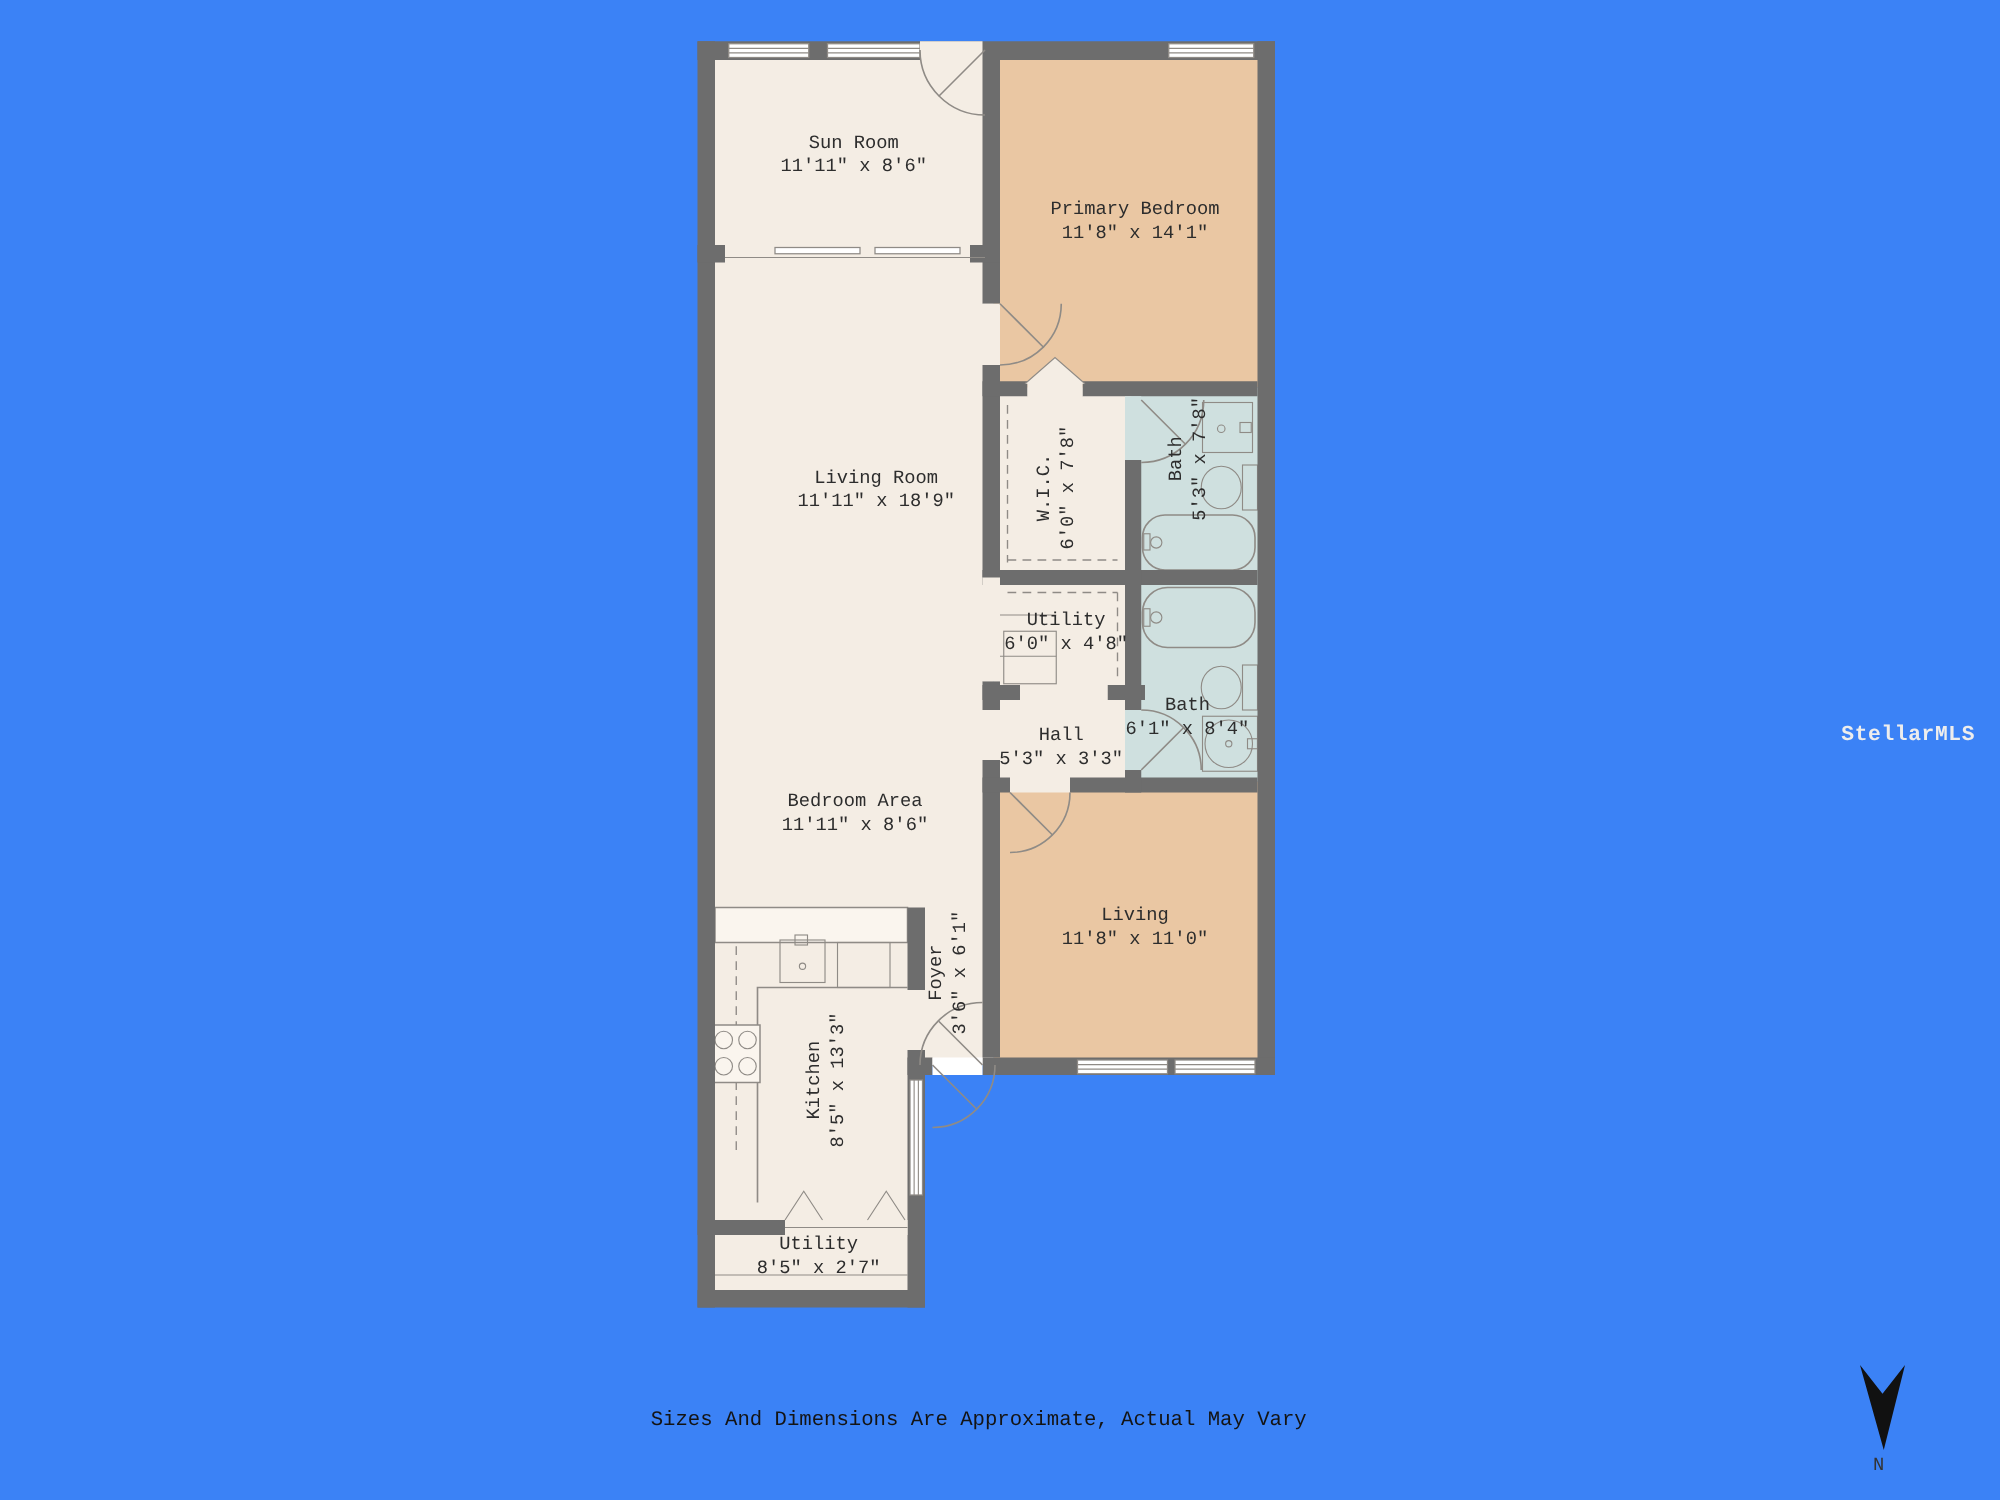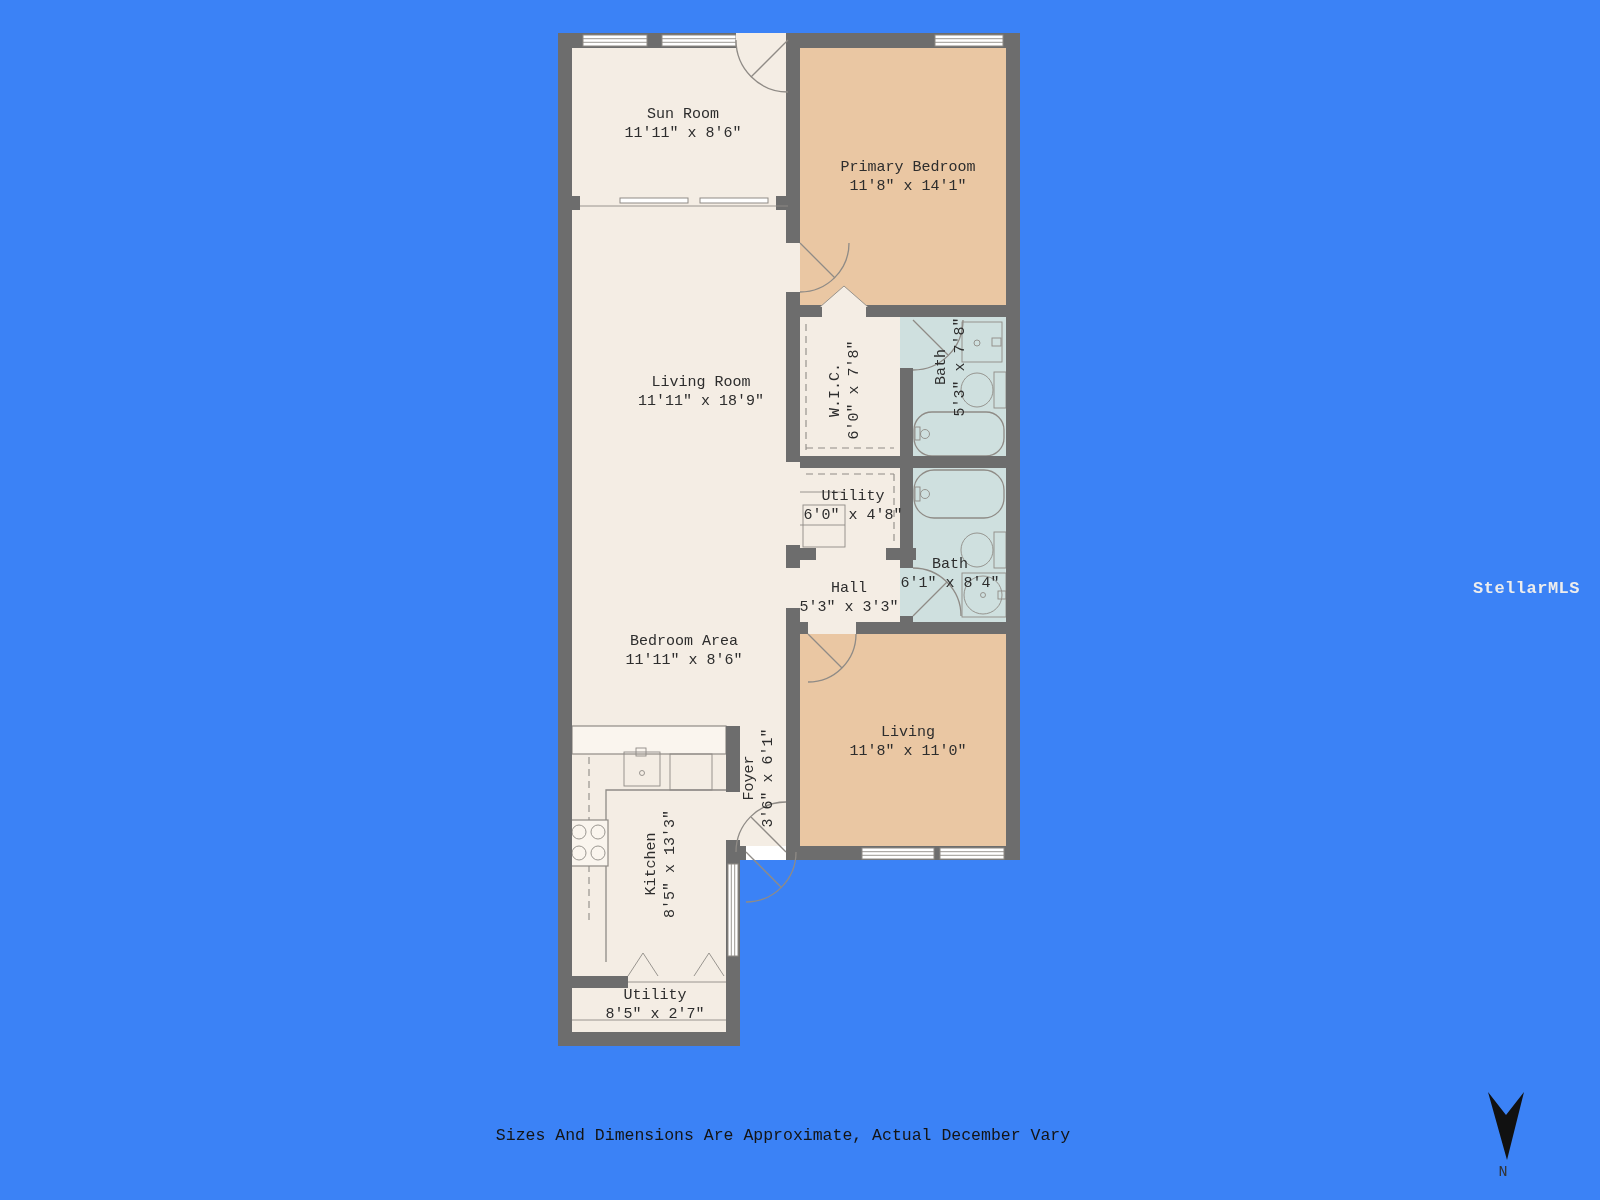--- a/index.html
+++ b/index.html
@@ -280,21 +280,21 @@
     <div>Kitchen</div>
     <div>8'5" x 13'3"</div>
   </div>
   <div class="room-label" style="left:655px;top:1005px;">
     <div>Utility</div>
     <div>8'5" x 2'7"</div>
   </div>
 
   <div class="watermark">StellarMLS</div>
 
-  <div class="disclaimer">Sizes And Dimensions Are Approximate, Actual December Vary</div>
+  <div class="disclaimer">Sizes And Dimensions Are Approximate, Actual May Vary</div>
 
   <div class="north">
     <svg width="56" height="78" viewBox="0 0 56 78">
       <polygon points="13,7 31,30 49,7 32,75" fill="#111111"></polygon>
     </svg>
     <div class="north-label">N</div>
   </div>
 
 </div>
 

